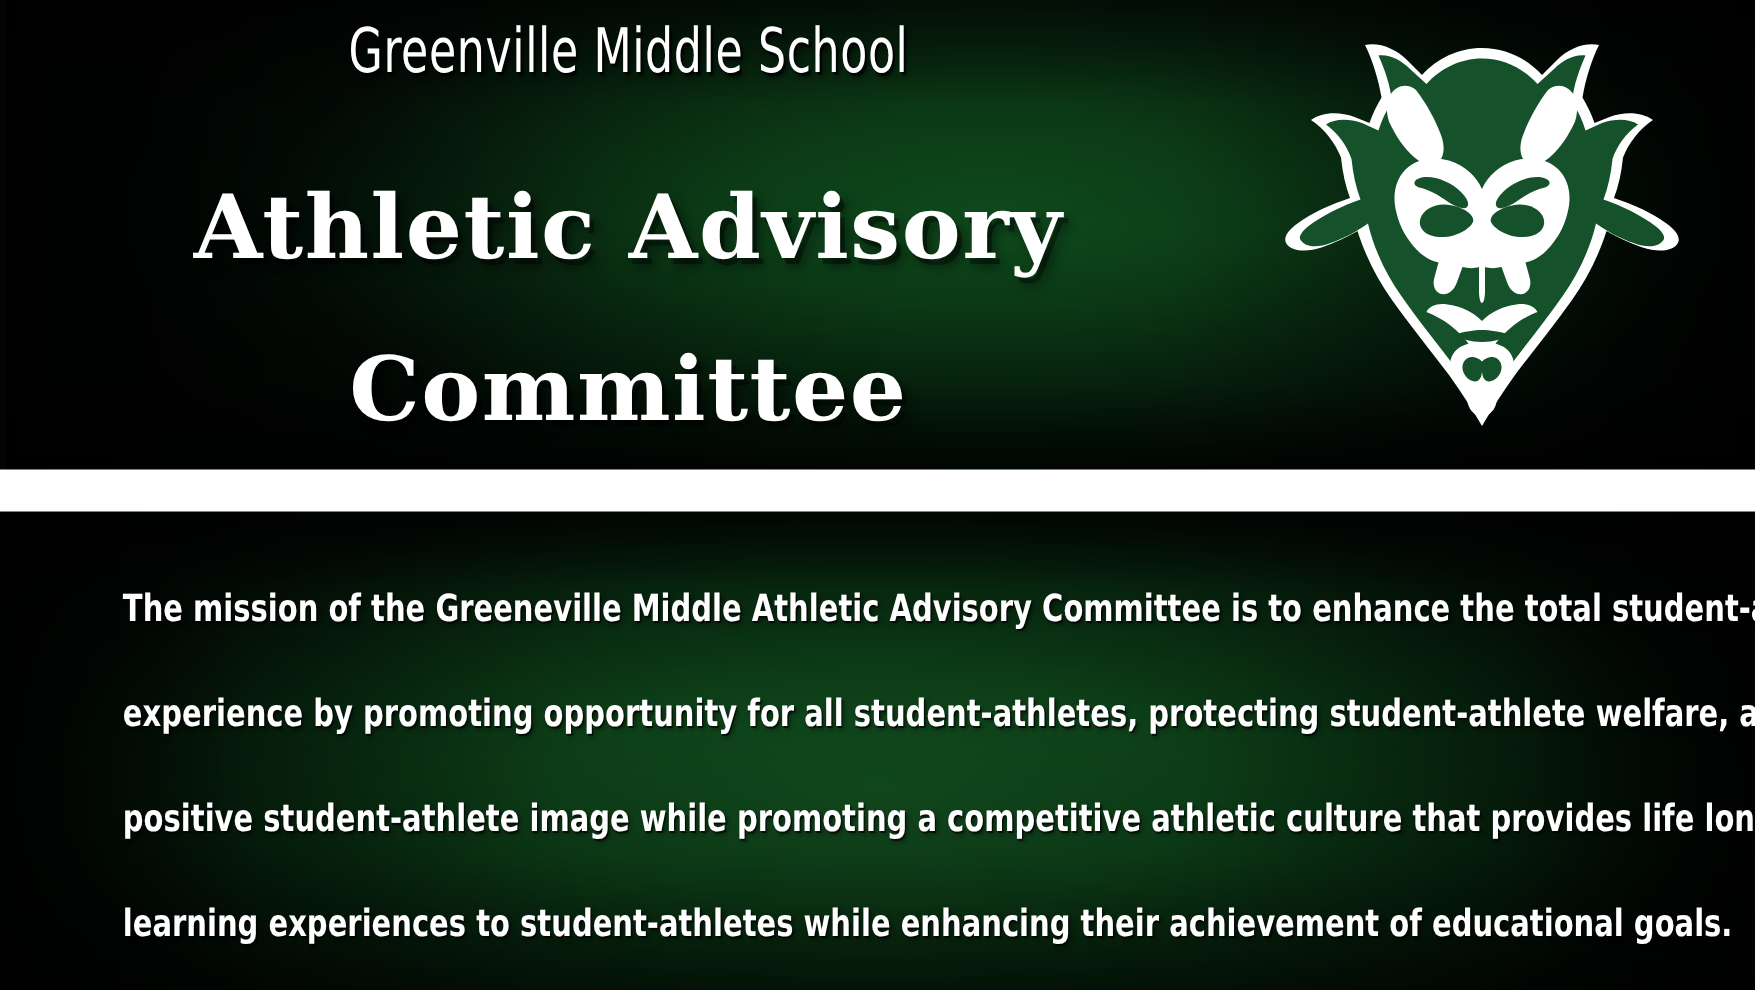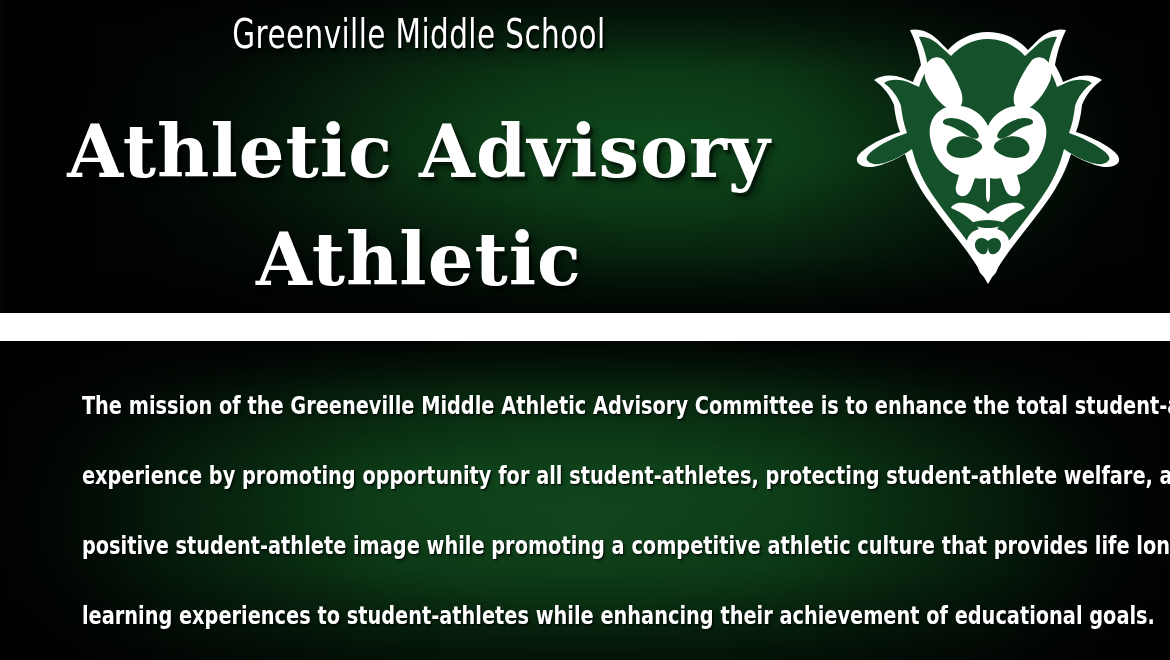--- a/index.html
+++ b/index.html
@@ -75,21 +75,21 @@
   }
 
   .banner-title {
     position: absolute;
     left: 0;
     top: 98px;
     width: 830px;
     text-align: center;
     font-family: "DejaVu Serif", "Liberation Serif", serif;
     font-weight: 700;
-    font-size: 72px;
+    font-size: 59px;
     line-height: 108px;
     color: #ffffff;
     letter-spacing: 1px;
     text-shadow:
       3px 4px 0 rgba(0,0,0,0.38),
       5px 6px 7px rgba(0,0,0,0.45);
   }
   .banner-title .line {
     display: block;
     white-space: nowrap;
@@ -173,21 +173,21 @@
 
 <div id="page">
 
   <div class="header-banner">
 
     <div class="header-text-block">
       <div class="school-name">Greenville Middle School</div>
 
       <div class="banner-title">
         <span class="line">Athletic Advisory</span>
-        <span class="line">Athletic</span>
+        <span class="line">Committee</span>
       </div>
     </div>
 
     <div class="mascot">
       <svg viewBox="0 0 272 288" xmlns="http://www.w3.org/2000/svg" aria-hidden="true">
         <g>
 
           <path d="
             M136 14
             C152 14 166 21 176 32

